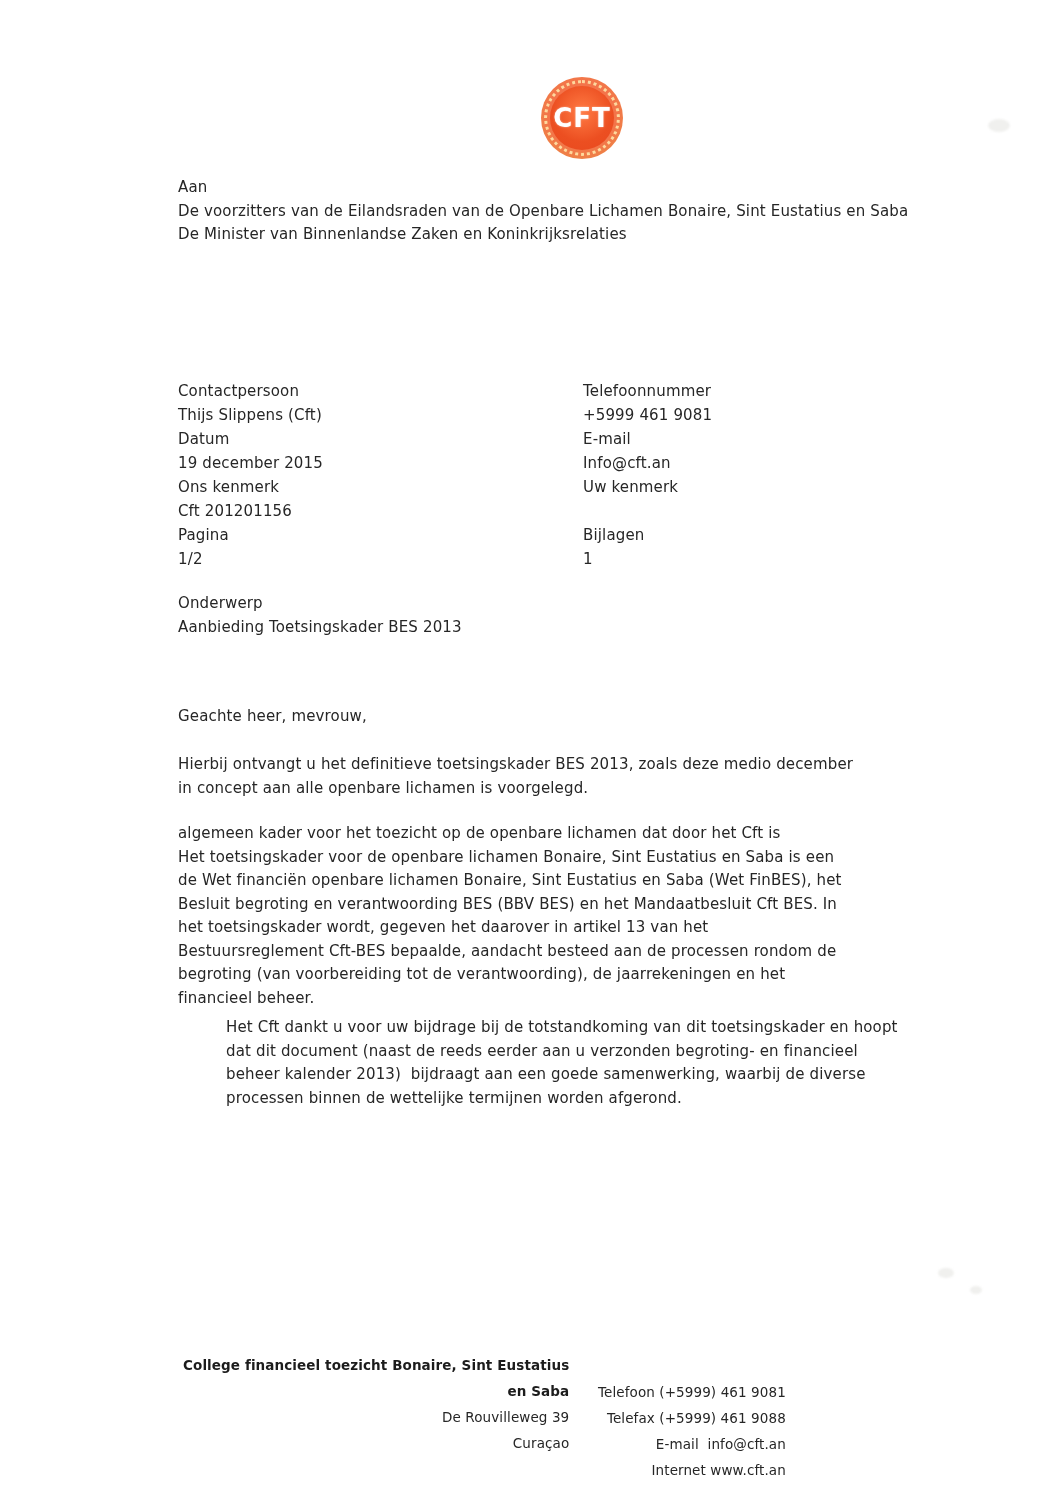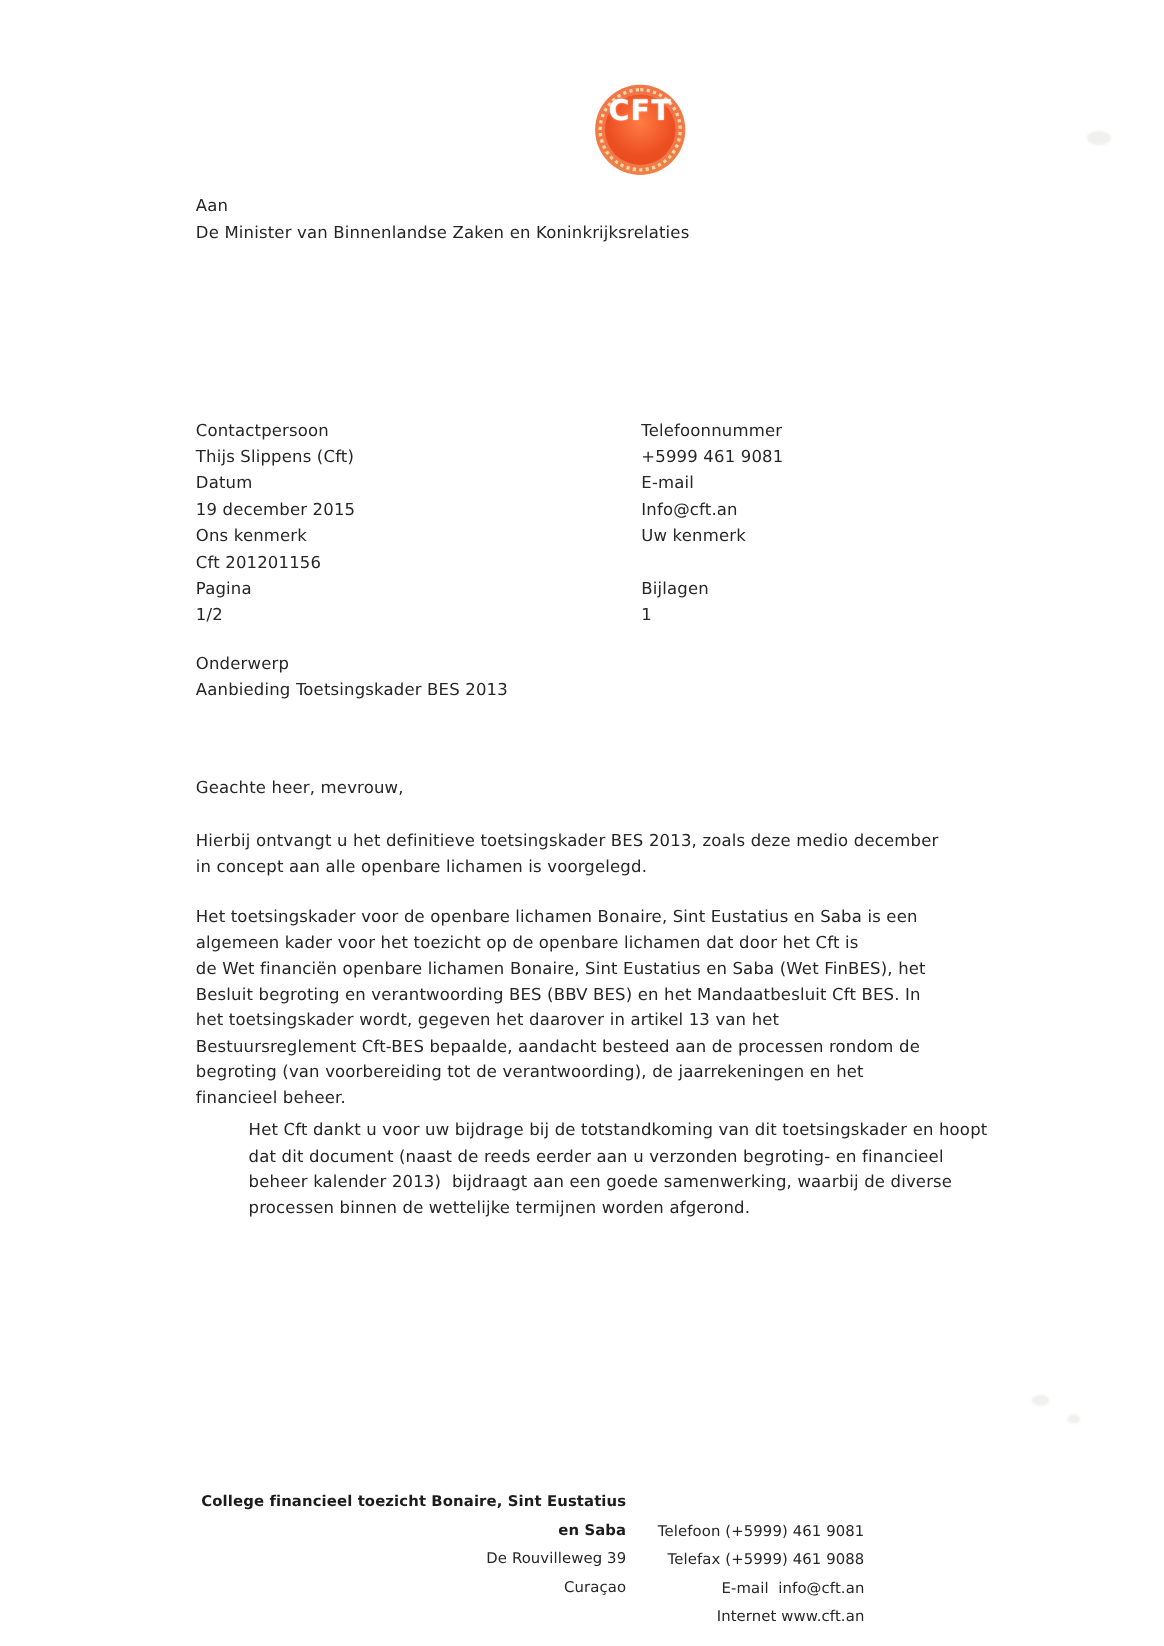--- a/index.html
+++ b/index.html
@@ -26,21 +26,21 @@
     border-radius: 50%;
     background: radial-gradient(circle at 50% 45%, #f3744a 55%, #ef8047 72%, #f5a470 100%);
   }
   .logo-rim {
     position: absolute; inset: 3px; border-radius: 50%;
     border: 3px dotted rgba(255, 228, 168, 0.9);
   }
   .logo-inner {
     position: absolute; inset: 9px; border-radius: 50%;
     background: radial-gradient(circle at 50% 40%, #ff7b44 0%, #ec4f21 60%, #e8491e 100%);
-    display: flex; align-items: flex-start; justify-content: center;
+    display: flex; align-items: center; justify-content: center;
   }
   .logo-text {
     color: #ffffff; font-weight: bold; font-size: 26px;
     letter-spacing: 1px;
     text-shadow: 0 0 2px rgba(255,255,255,0.55);
   }
 
   
   .meta-col .line { line-height: 24px; min-height: 24px; }
 
@@ -71,20 +71,21 @@
     <span class="logo-text">CFT</span>
   </div>
 </div>
 
 <div class="abs smudge" style="left:988px; top:119px; width:22px; height:13px;"></div>
 <div class="abs smudge" style="left:938px; top:1268px; width:16px; height:10px;"></div>
 <div class="abs smudge" style="left:970px; top:1286px; width:12px; height:8px;"></div>
 
 <div class="abs" style="left:178px; top:176px;">
   <div class="line">Aan</div>
+  <div class="line">De voorzitters van de Eilandsraden van de Openbare Lichamen Bonaire, Sint Eustatius en Saba</div>
   <div class="line">De Minister van Binnenlandse Zaken en Koninkrijksrelaties</div>
 </div>
 
 <div class="abs meta-col" style="left:178px; top:379px;">
   <div class="line">Contactpersoon</div>
   <div class="line">Thijs Slippens (Cft)</div>
   <div class="line">Datum</div>
   <div class="line">19 december 2015</div>
   <div class="line">Ons kenmerk</div>
   <div class="line">Cft 201201156</div>
@@ -111,22 +112,22 @@
 <div class="abs" style="left:178px; top:705px;">
   <div class="line">Geachte heer, mevrouw,</div>
 </div>
 
 <div class="abs" style="left:178px; top:753px;">
   <div class="line">Hierbij ontvangt u het definitieve toetsingskader BES 2013, zoals deze medio december</div>
   <div class="line">in concept aan alle openbare lichamen is voorgelegd.</div>
 </div>
 
 <div class="abs" style="left:178px; top:822px;">
+  <div class="line">algemeen kader voor het toezicht op de openbare lichamen dat door het Cft is</div>
   <div class="line">Het toetsingskader voor de openbare lichamen Bonaire, Sint Eustatius en Saba is een</div>
-  <div class="line">algemeen kader voor het toezicht op de openbare lichamen dat door het Cft is</div>
   <div class="line">de Wet financiën openbare lichamen Bonaire, Sint Eustatius en Saba (Wet FinBES), het</div>
   <div class="line">Besluit begroting en verantwoording BES (BBV BES) en het Mandaatbesluit Cft BES. In</div>
   <div class="line">het toetsingskader wordt, gegeven het daarover in artikel 13 van het</div>
   <div class="line">Bestuursreglement Cft-BES bepaalde, aandacht besteed aan de processen rondom de</div>
   <div class="line">begroting (van voorbereiding tot de verantwoording), de jaarrekeningen en het</div>
   <div class="line">financieel beheer.</div>
 </div>
 
 <div class="abs" style="left:178px; top:1016px;margin-left:48px;">
   <div class="line">Het Cft dankt u voor uw bijdrage bij de totstandkoming van dit toetsingskader en hoopt</div>

